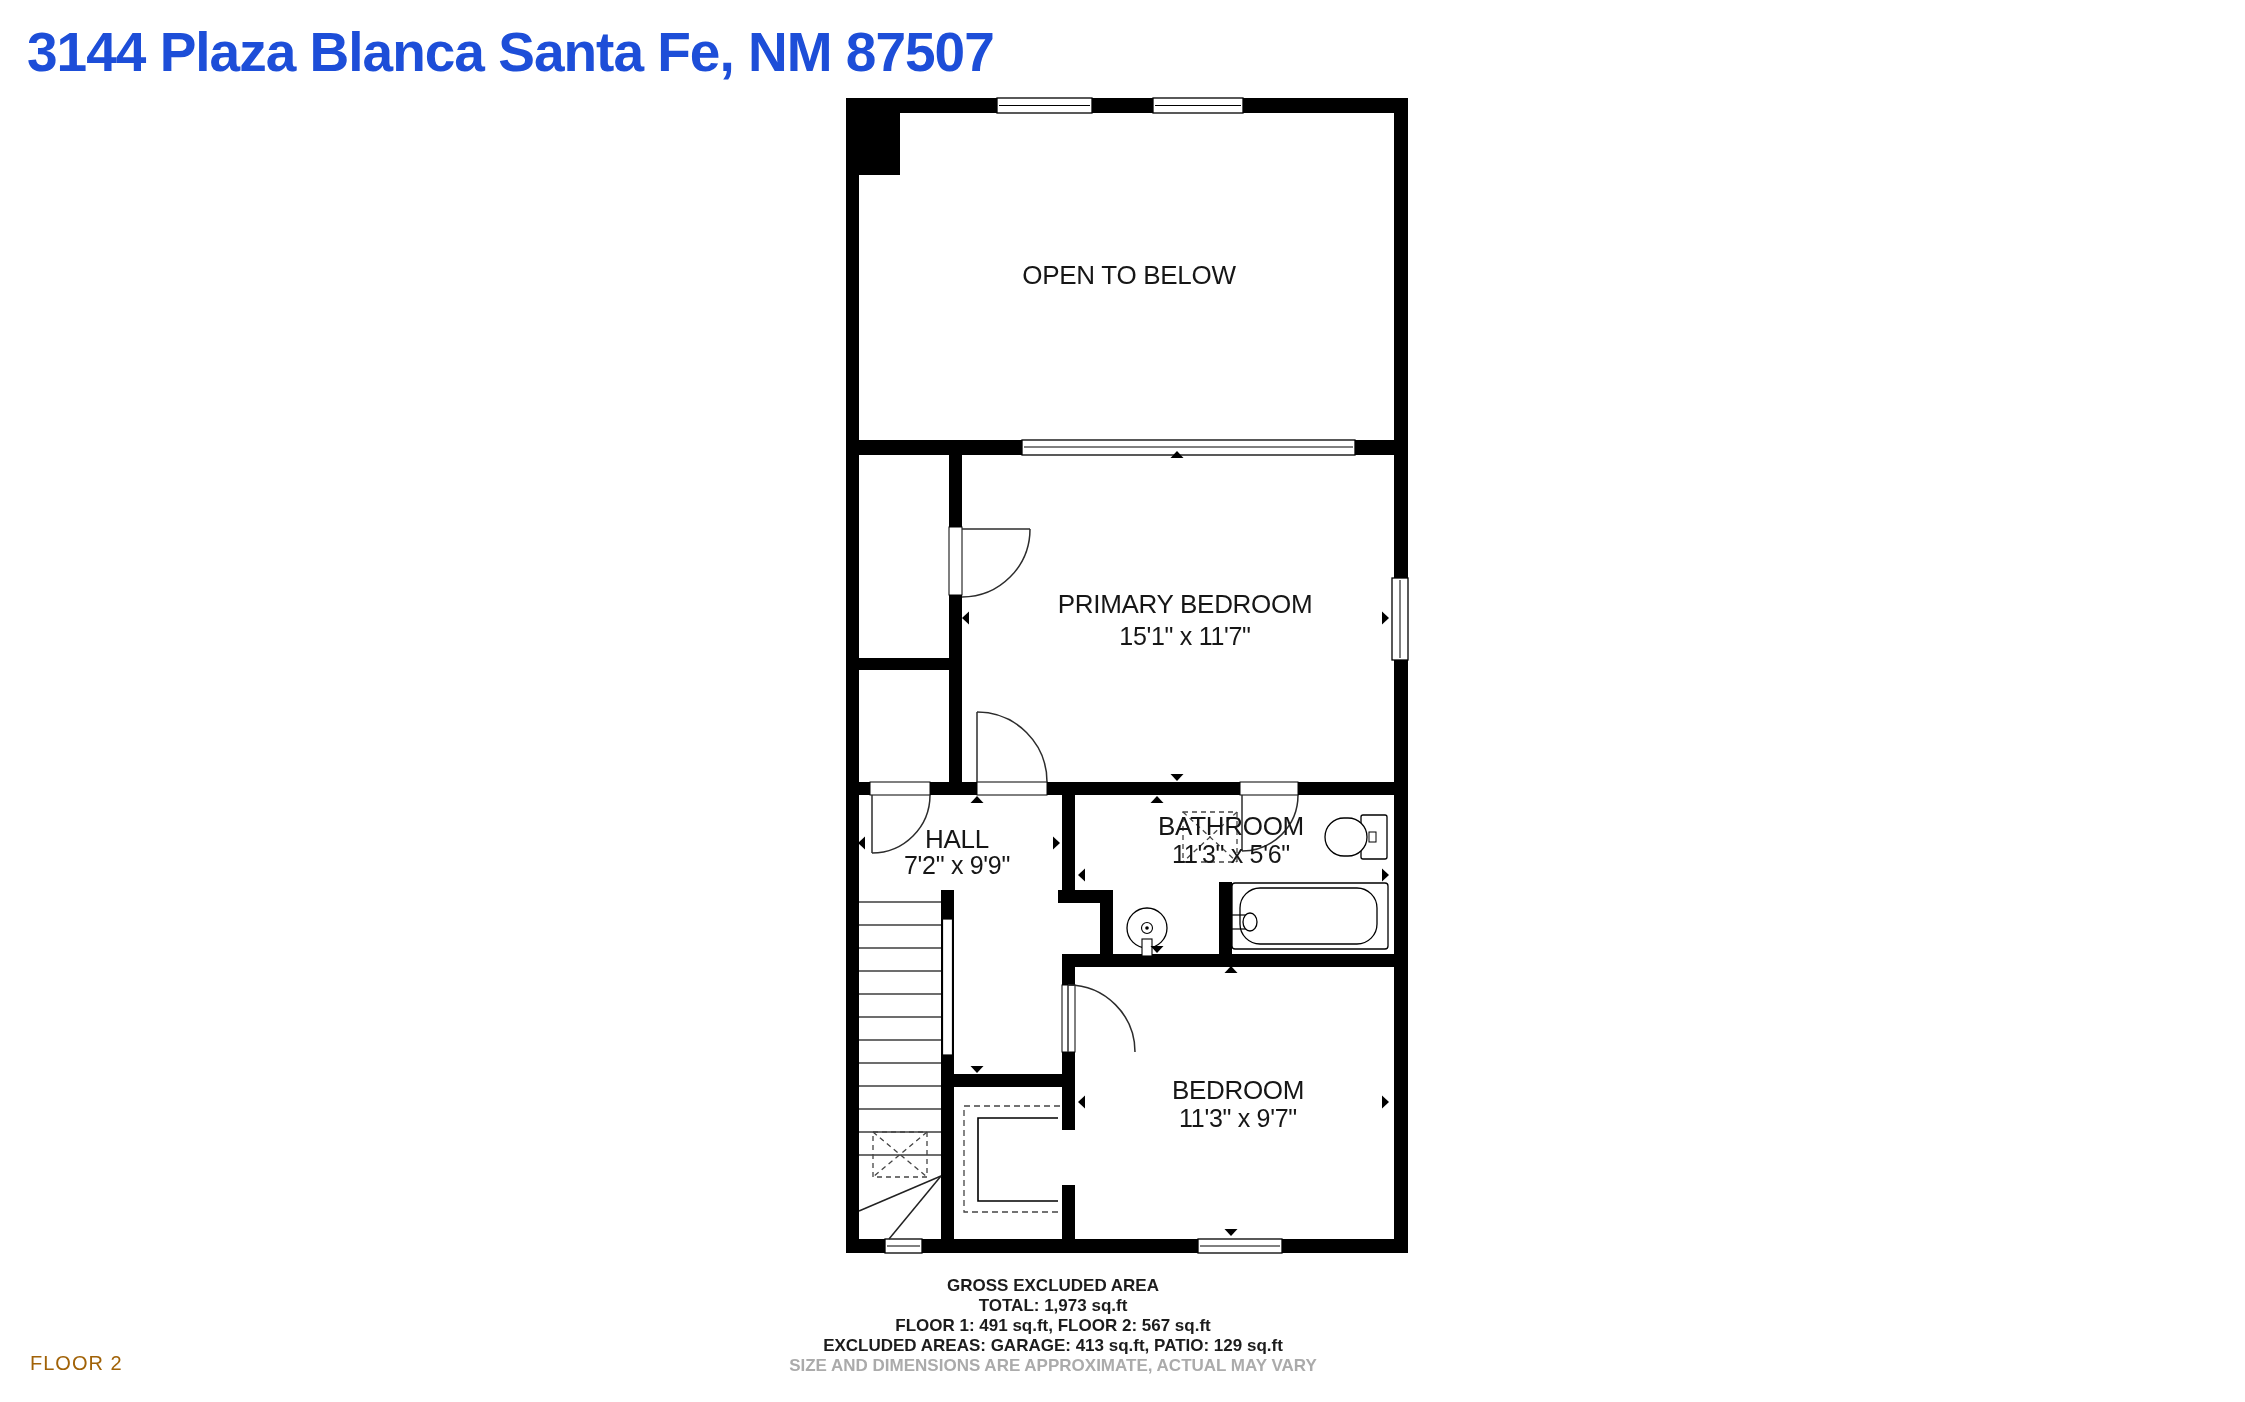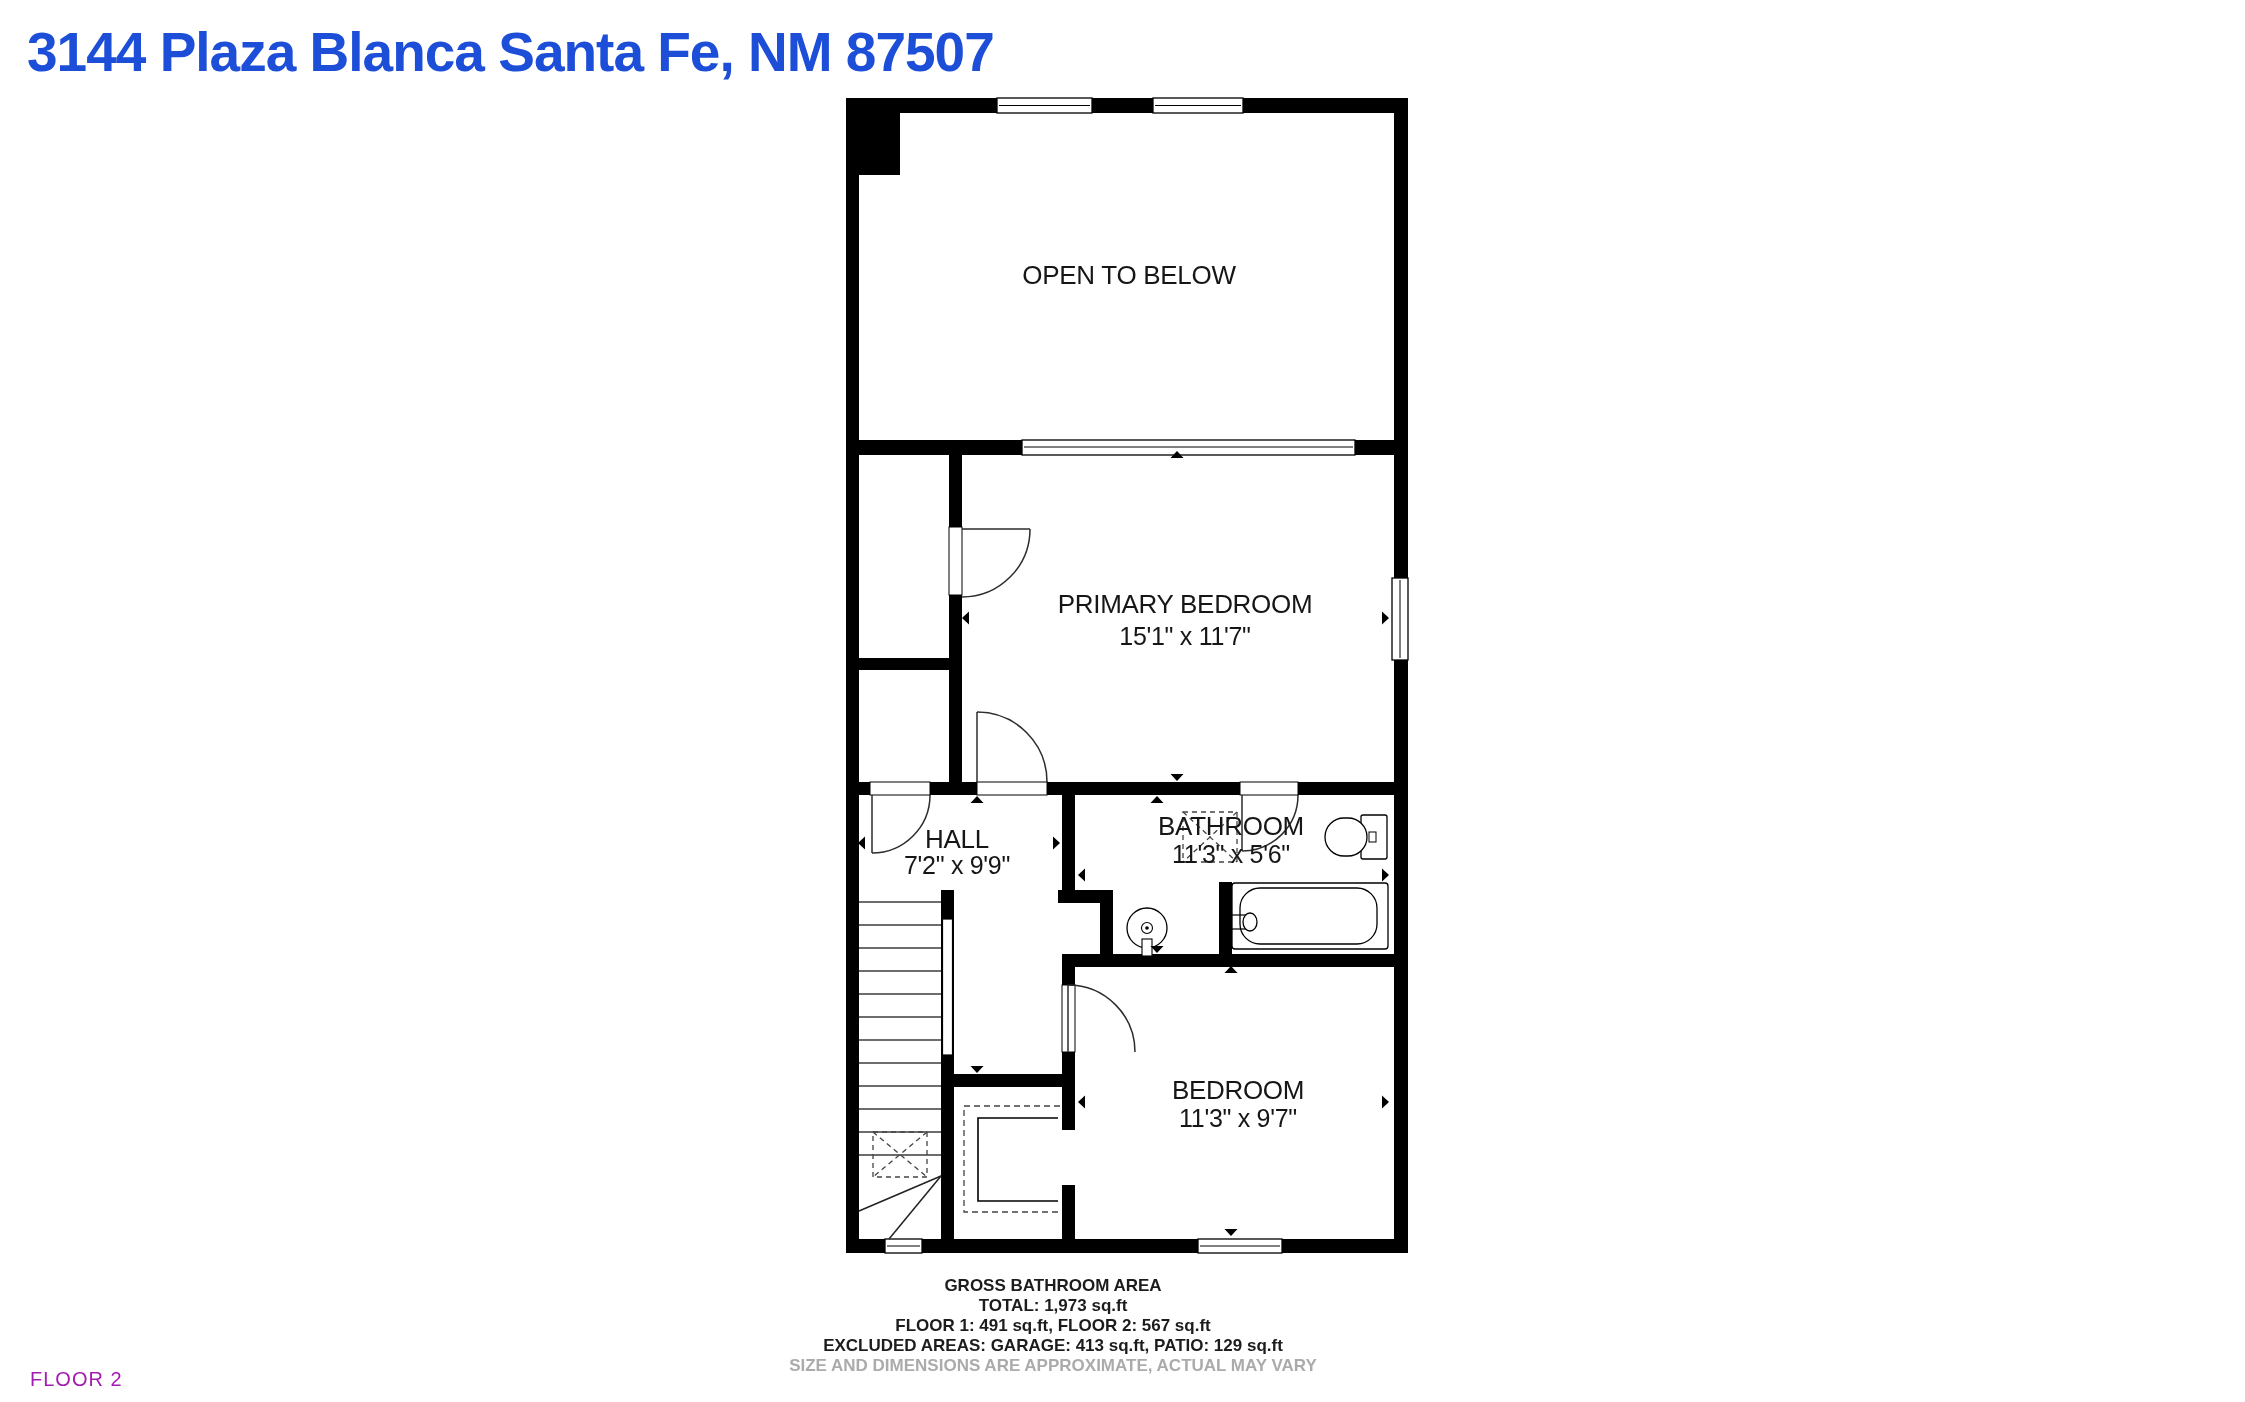--- a/index.html
+++ b/index.html
@@ -14,21 +14,21 @@
   }
   .plan-svg{position:absolute;left:0;top:0;}
   .footer{
     position:absolute;left:703px;top:1276px;width:700px;
     text-align:center;font-size:17px;line-height:20px;color:#1c1c1c;
     font-weight:600;letter-spacing:0;
   }
   .footer .disclaimer{color:#ababab;font-weight:600;text-align:center;}
   .floor-label{
     position:absolute;left:30px;top:1352px;
-    font-size:20px;color:#a21caf;letter-spacing:1px;font-weight:400;margin-top:16px;
+    font-size:20px;color:#a16207;letter-spacing:1px;font-weight:400;
   }
   .room-name{font-size:26px;fill:#161616;letter-spacing:-0.3px;}
   .room-dim{font-size:25px;fill:#161616;letter-spacing:-0.3px;}
   svg text{font-family:"Liberation Sans","DejaVu Sans",sans-serif;text-anchor:middle;}
 </style>
 </head>
 <body>
 
 <div class="title">3144 Plaza Blanca Santa Fe, NM 87507</div>
 
@@ -189,20 +189,20 @@
 
     <text class="room-name" x="1231" y="835">BATHROOM</text>
     <text class="room-dim" x="1231" y="863">11'3" x 5'6"</text>
 
     <text class="room-name" x="1238" y="1099">BEDROOM</text>
     <text class="room-dim" x="1238" y="1127">11'3" x 9'7"</text>
   </g>
 </svg>
 
 <div class="footer">
-  <div>GROSS BATHROOM AREA</div>
+  <div>GROSS EXCLUDED AREA</div>
   <div>TOTAL: 1,973 sq.ft</div>
   <div>FLOOR 1: 491 sq.ft, FLOOR 2: 567 sq.ft</div>
   <div>EXCLUDED AREAS: GARAGE: 413 sq.ft, PATIO: 129 sq.ft</div>
   <div class="disclaimer">SIZE AND DIMENSIONS ARE APPROXIMATE, ACTUAL MAY VARY</div>
 </div>
 
 <div class="floor-label">FLOOR 2</div>
 
 </body></html>

